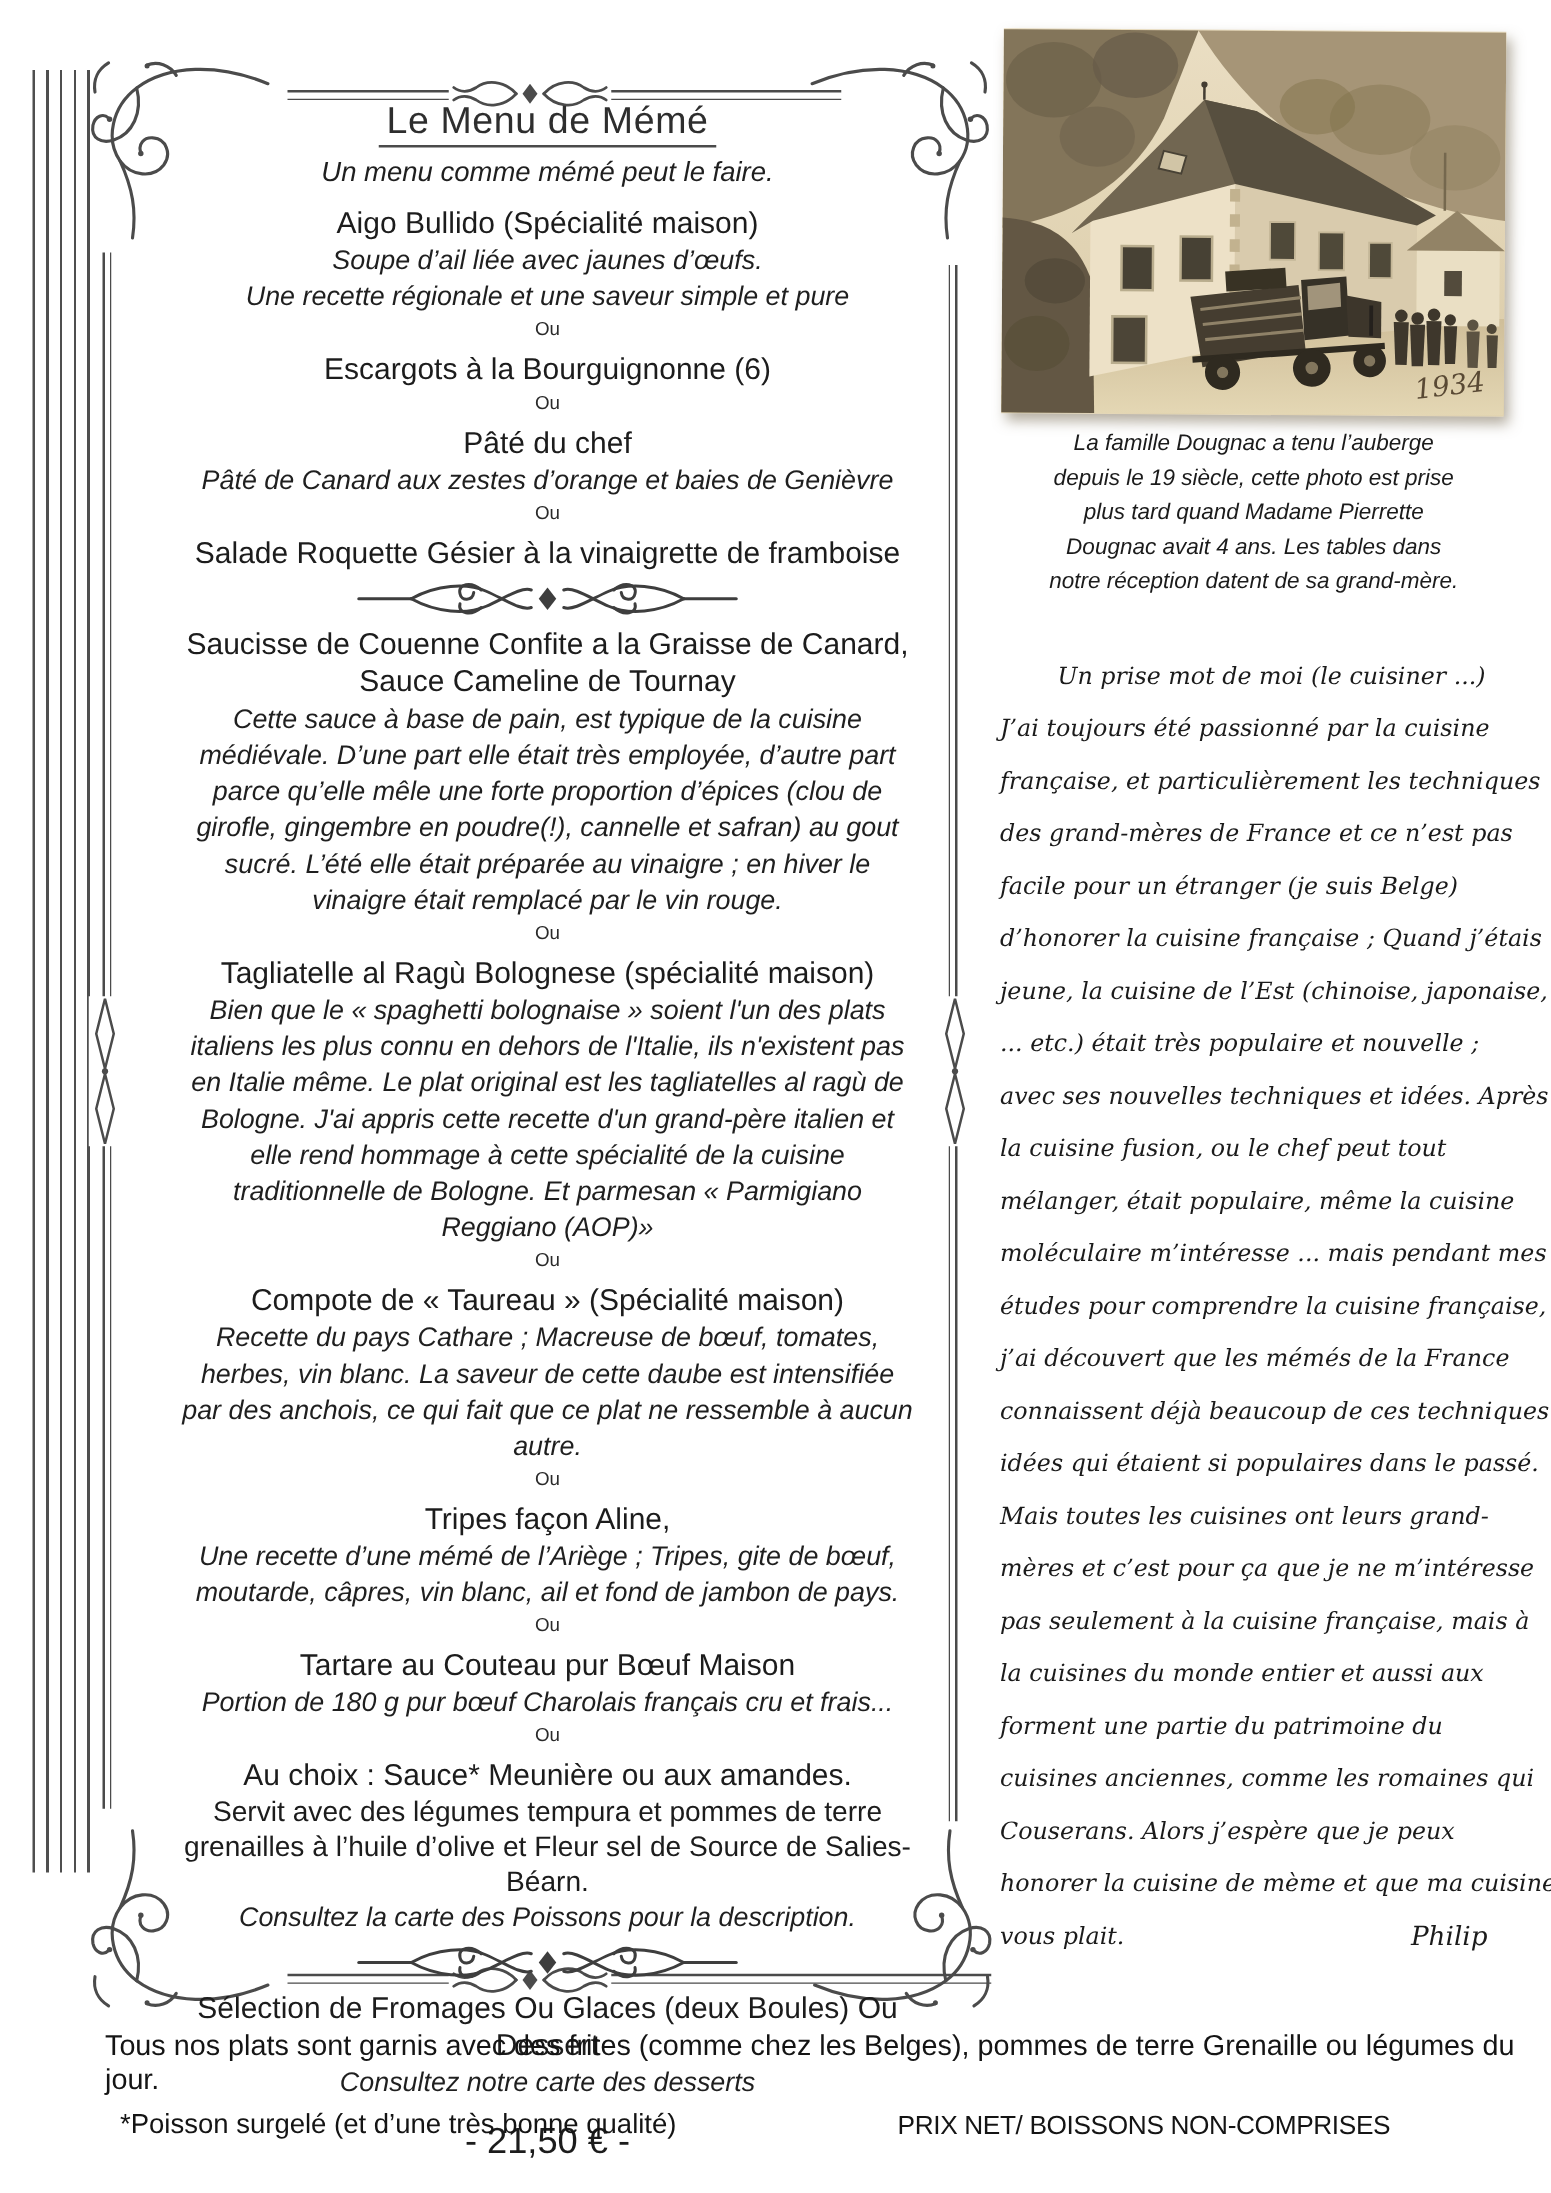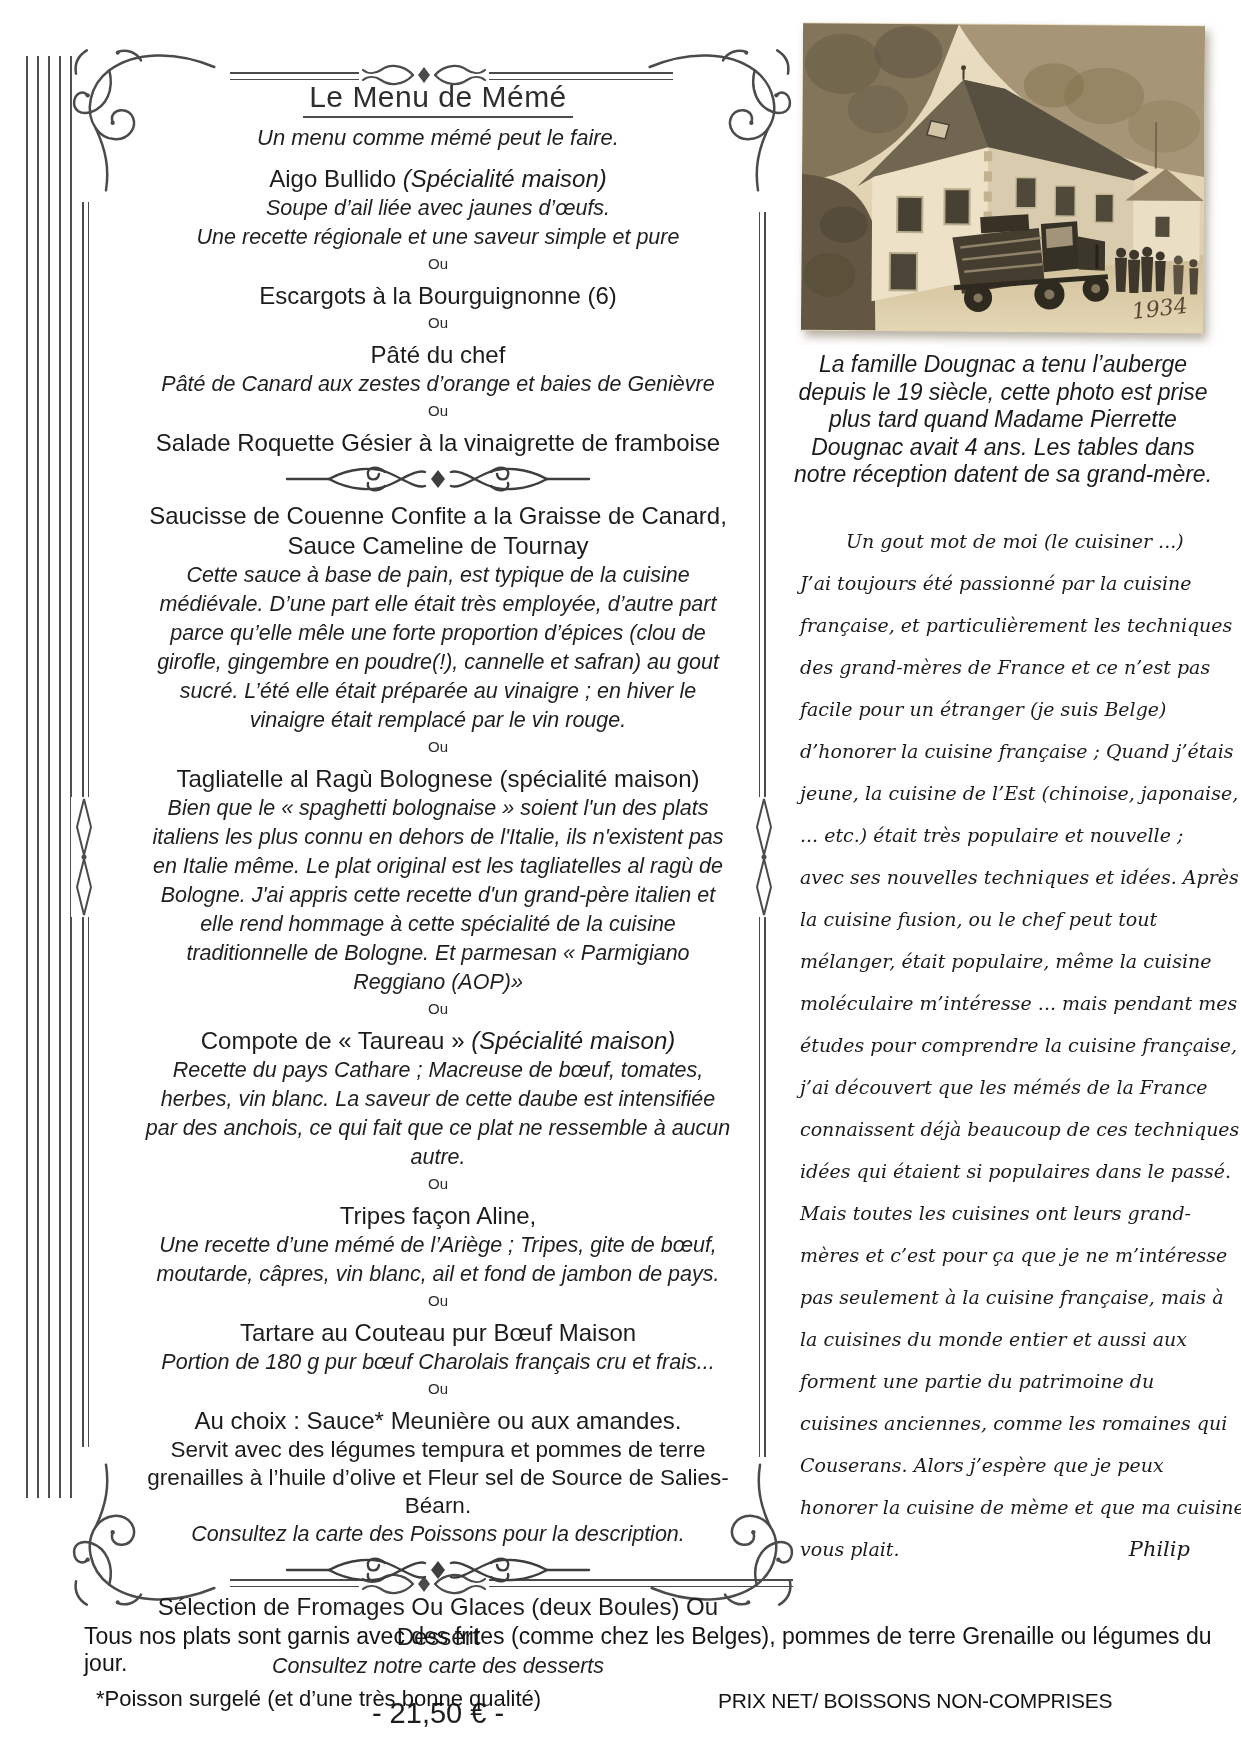--- a/index.html
+++ b/index.html
@@ -29,35 +29,35 @@
   .edge-orn{position:absolute;width:26px;height:120px;background:#fff;}
   .edge-orn.eo-left{left:-9px;top:745px;}
   .edge-orn.eo-right{right:-9px;top:745px;}
 
   
   .menu-content{position:absolute;left:23px;right:36px;top:28px;text-align:center;margin-left:41px;}
   .m-title{display:inline-block;font-size:30px;color:#2e2e2e;border-bottom:2px solid #4a4a4a;
            padding:0 6px 2px;margin-bottom:6px;letter-spacing:.5px;}
   .m-sub{font-style:italic;font-size:22px;line-height:28px;margin-bottom:12px;color:#1f1f1f;}
   .m-item{font-size:24px;line-height:30px;margin-top:7px;color:#1c1c1c;}
-  .m-item .it{font-style:italic;}
+  .m-item .it{}
   .m-desc{font-style:italic;font-size:21.5px;line-height:29px;color:#1f1f1f;}
   .m-plain{font-size:22.5px;line-height:28px;color:#1c1c1c;}
   .m-ou{font-size:15px;line-height:20px;margin:2px 0;color:#2a2a2a;}
   .m-divider{display:block;width:330px;height:30px;margin:6px auto 2px;}
   .m-price{font-size:29px;margin-top:16px;color:#1c1c1c;}
 
   
   .photo{position:absolute;left:802px;top:24px;width:402px;height:308px;background:#e7dabc;
          box-shadow:4px 6px 10px rgba(110,95,70,.5);transform:rotate(.4deg);}
   .photo svg{display:block;width:100%;height:100%;}
 
   
-  .caption{position:absolute;left:788px;top:351px;width:430px;text-align:center;
-           font-style:italic;font-size:23px;line-height:27.5px;color:#1b1b1b;}
+  .caption{position:absolute;left:788px;top:341px;width:430px;text-align:center;
+           font-style:italic;font-size:18px;line-height:27.5px;color:#1b1b1b;}
 
   
   .note{position:absolute;left:800px;top:520px;width:436px;white-space:nowrap;
         font-family:"DejaVu Serif",serif;font-style:italic;font-size:19px;line-height:42px;color:#1b1b1b;}
   .note-intro{padding-left:46px;}
   .note-close{display:flex;}
   .note-sig{margin-left:auto;margin-right:46px;font-size:21px;}
 
   
   .footer-garnish{position:absolute;left:84px;top:1623px;font-size:23px;color:#141414;}
@@ -364,21 +364,21 @@
 
   <div class="caption">
     <div>La famille Dougnac a tenu l’auberge</div>
     <div>depuis le 19 siècle, cette photo est prise</div>
     <div>plus tard quand Madame Pierrette</div>
     <div>Dougnac avait 4 ans. Les tables dans</div>
     <div>notre réception datent de sa grand-mère.</div>
   </div>
 
   <div class="note">
-    <div class="note-intro">Un gout mot de moi (le cuisiner ...)</div>
+    <div class="note-intro">Un prise mot de moi (le cuisiner ...)</div>
     <div>J’ai toujours été passionné par la cuisine</div>
     <div>française, et particulièrement les techniques</div>
     <div>des grand-mères de France et ce n’est pas</div>
     <div>facile pour un étranger (je suis Belge)</div>
     <div>d’honorer la cuisine française ; Quand j’étais</div>
     <div>jeune, la cuisine de l’Est (chinoise, japonaise,</div>
     <div>... etc.) était très populaire et nouvelle ;</div>
     <div>avec ses nouvelles techniques et idées. Après</div>
     <div>la cuisine fusion, ou le chef peut tout</div>
     <div>mélanger, était populaire, même la cuisine</div>

